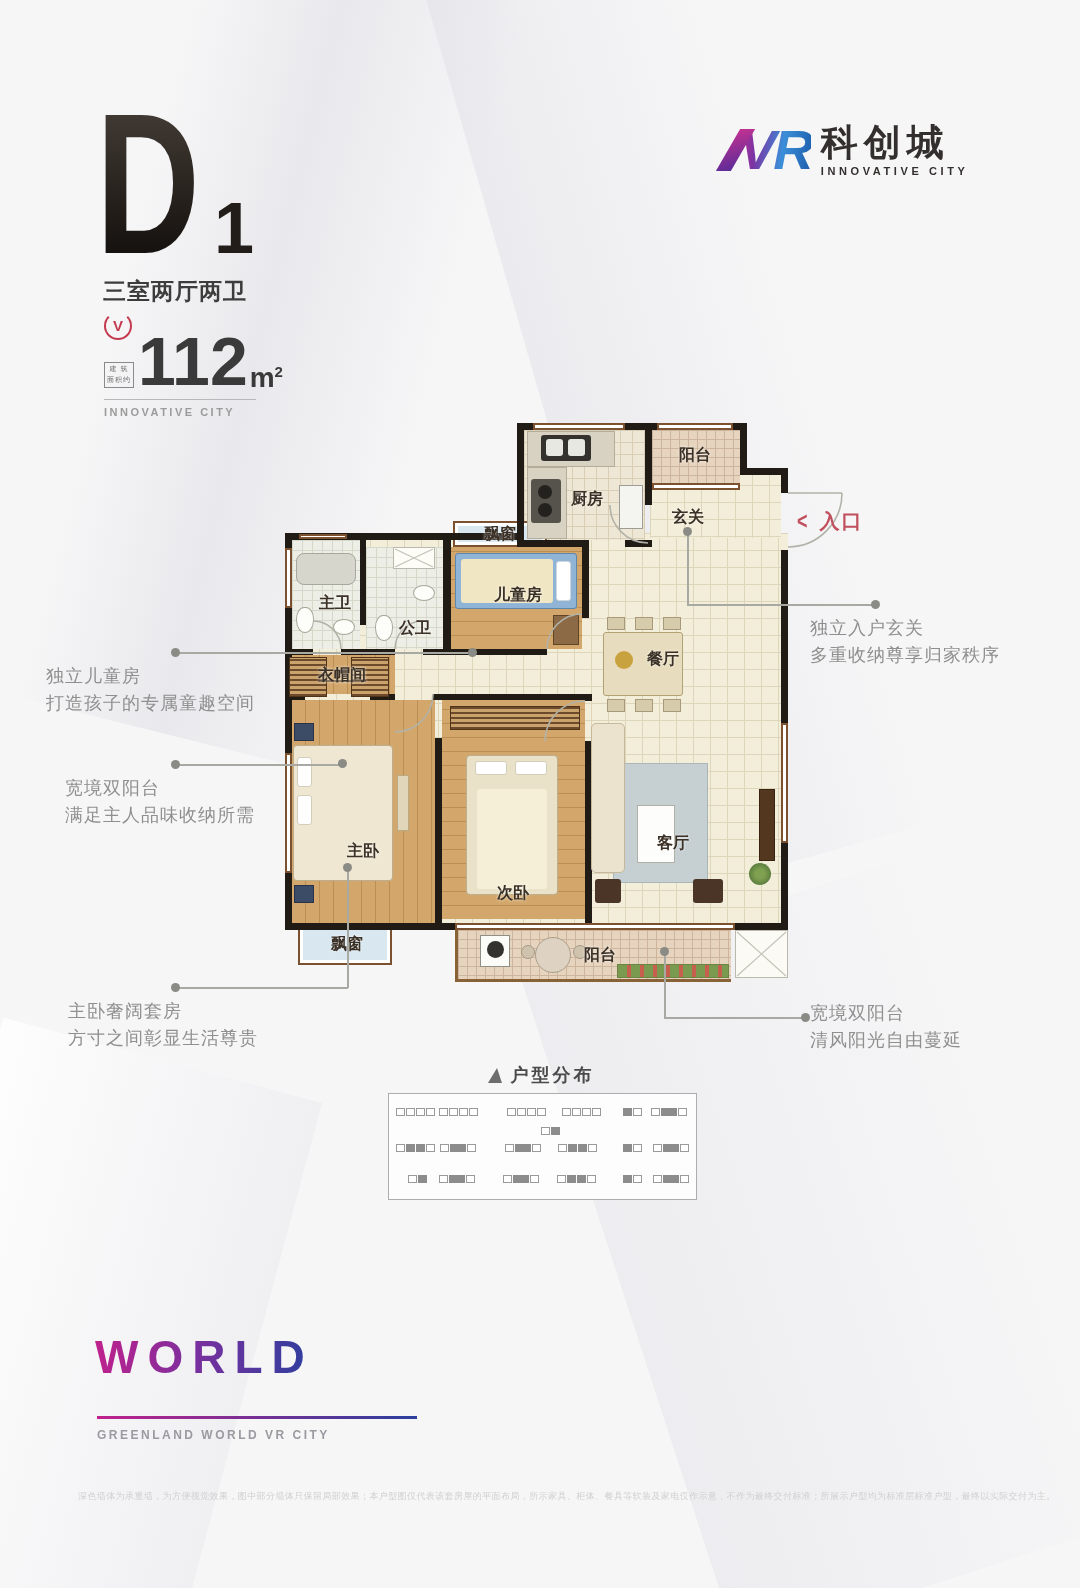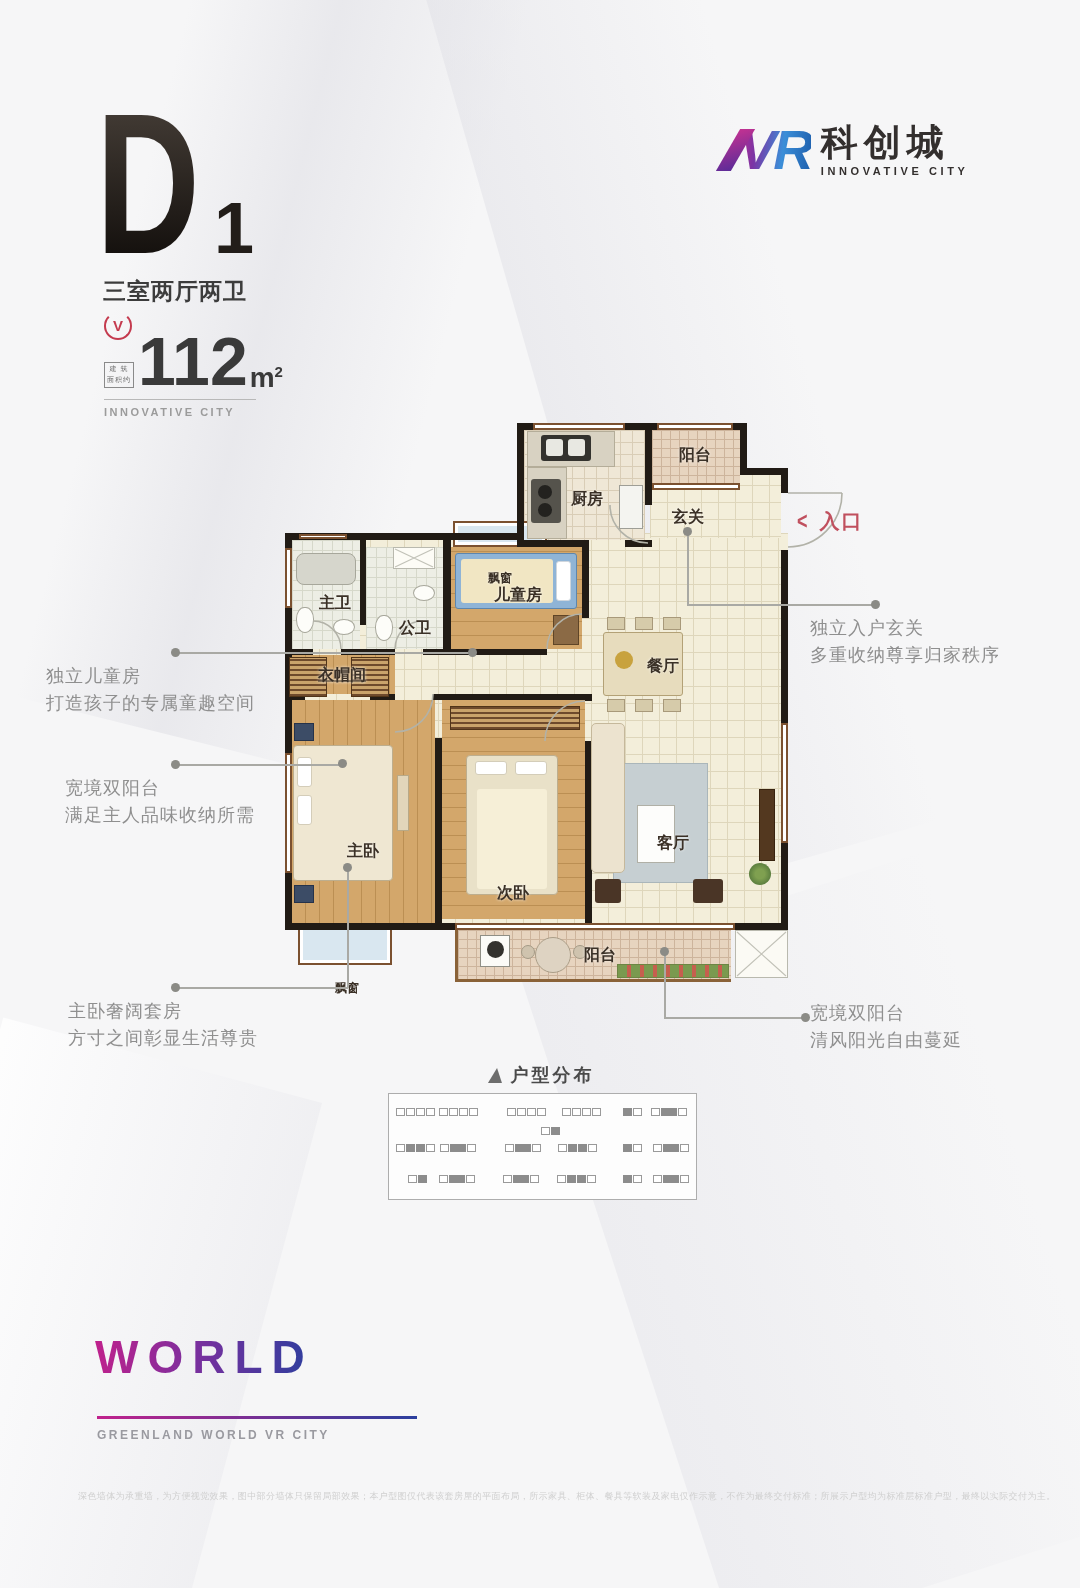--- a/index.html
+++ b/index.html
@@ -40,21 +40,21 @@
   .terr{background:#e7d4bf;background-image:linear-gradient(#cdb49c 1px,transparent 1px),linear-gradient(90deg,#cdb49c 1px,transparent 1px);background-size:9px 9px;}
   .wood{background:#d3a76b;background-image:repeating-linear-gradient(90deg,transparent 0 13px,#bb8f53 13px 14px);}
   .woodv{background:#d3a76b;background-image:repeating-linear-gradient(0deg,transparent 0 13px,#bb8f53 13px 14px);}
   .bay{background:#d9e7f0;border:2px solid #7b5130;box-sizing:border-box;box-shadow:inset 0 0 0 3px #fff;}
   .w{position:absolute;background:#211b15;}
   .win{position:absolute;background:#7b5130;}
   .win i{position:absolute;left:2px;right:2px;top:2px;bottom:2px;background:#fff;display:block;}
   .furn{position:absolute;box-sizing:border-box;}
   .hatch{background:repeating-linear-gradient(0deg,#6e4a2c 0 2px,#c9a36b 2px 5px);border:1px solid #503419;}
   .rlabel{position:absolute;font-weight:bold;font-size:16px;color:#3b3127;transform:translate(-50%,-50%);white-space:nowrap;z-index:6;text-shadow:0 0 3px rgba(255,255,255,.85);}
-  .rlabel.sm{font-size:12px;margin-top:44px;}
+  .rlabel.sm{font-size:16px;}
   .arcs{position:absolute;left:0;top:0;pointer-events:none;z-index:5;}
   .entry-label{position:absolute;left:797px;top:508px;color:#c0505e;font-size:20px;font-weight:bold;letter-spacing:2px;z-index:6;display:flex;gap:10px;align-items:center;}
   .entry-label .arr{font-size:18px;transform:scaleY(1.3);}
   
   .cline{position:absolute;background:#a9a9a4;z-index:3;}
   .cdot{position:absolute;width:9px;height:9px;border-radius:50%;background:#8b8b86;z-index:6;}
   .anno{position:absolute;z-index:4;color:#8f8f8f;font-size:18px;line-height:1.5;letter-spacing:1px;white-space:nowrap;}
   .anno.r{text-align:left;}
   .anno.l{text-align:left;}
   
@@ -261,21 +261,21 @@
     </svg>
 
     <span class="rlabel" style="left:302px;top:76px;">厨房</span>
     <span class="rlabel" style="left:410px;top:32px;">阳台</span>
     <span class="rlabel" style="left:403px;top:94px;">玄关</span>
     <span class="rlabel sm" style="left:215px;top:111px;">飘窗</span>
     <span class="rlabel" style="left:233px;top:172px;">儿童房</span>
     <span class="rlabel" style="left:50px;top:180px;">主卫</span>
     <span class="rlabel" style="left:130px;top:205px;">公卫</span>
     <span class="rlabel" style="left:57px;top:252px;text-decoration:underline;">衣帽间</span>
-    <span class="rlabel" style="left:378px;top:243px;">餐厅</span>
+    <span class="rlabel" style="left:378px;top:236px;">餐厅</span>
     <span class="rlabel" style="left:78px;top:428px;">主卧</span>
     <span class="rlabel" style="left:228px;top:430px;margin-top:40px;">次卧</span>
     <span class="rlabel" style="left:388px;top:420px;">客厅</span>
     <span class="rlabel sm" style="left:62px;top:521px;">飘窗</span>
     <span class="rlabel" style="left:315px;top:532px;">阳台</span>
   </div>
 
   <div class="entry-label">
     <span class="arr">&lt;</span>
     <span>入口</span>

